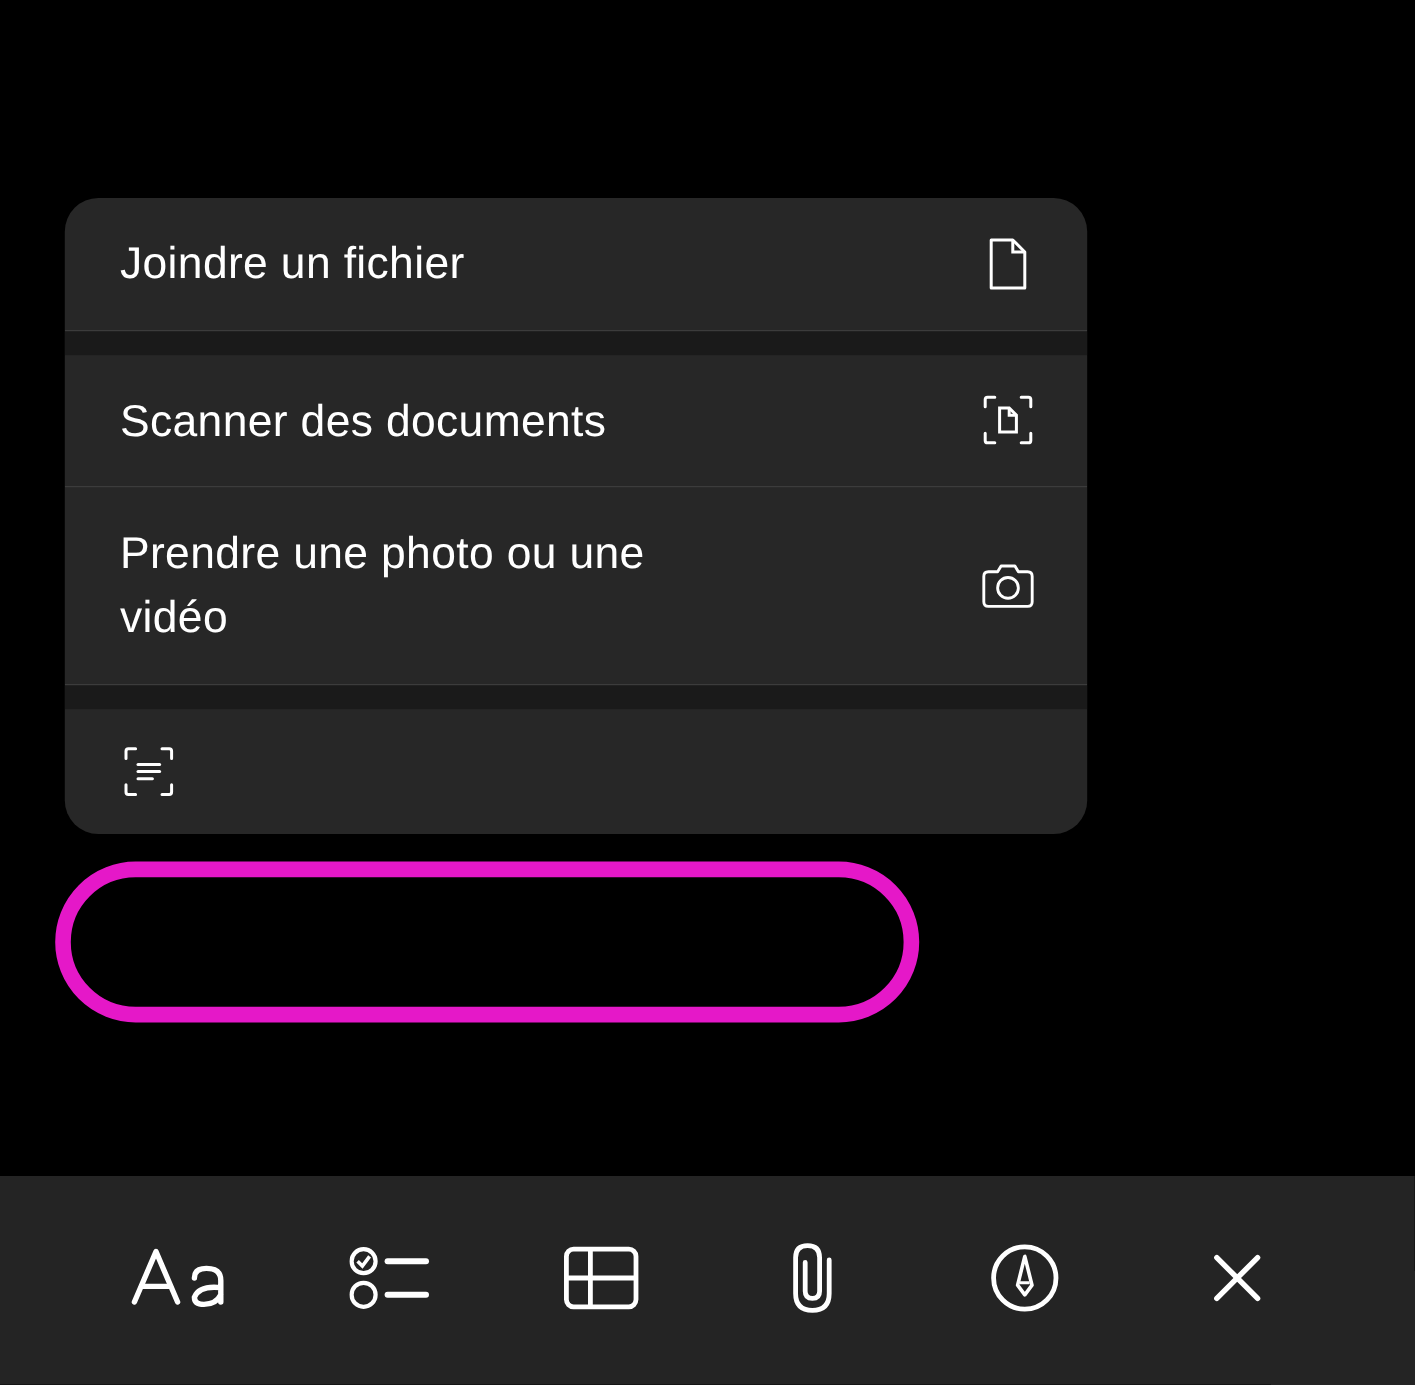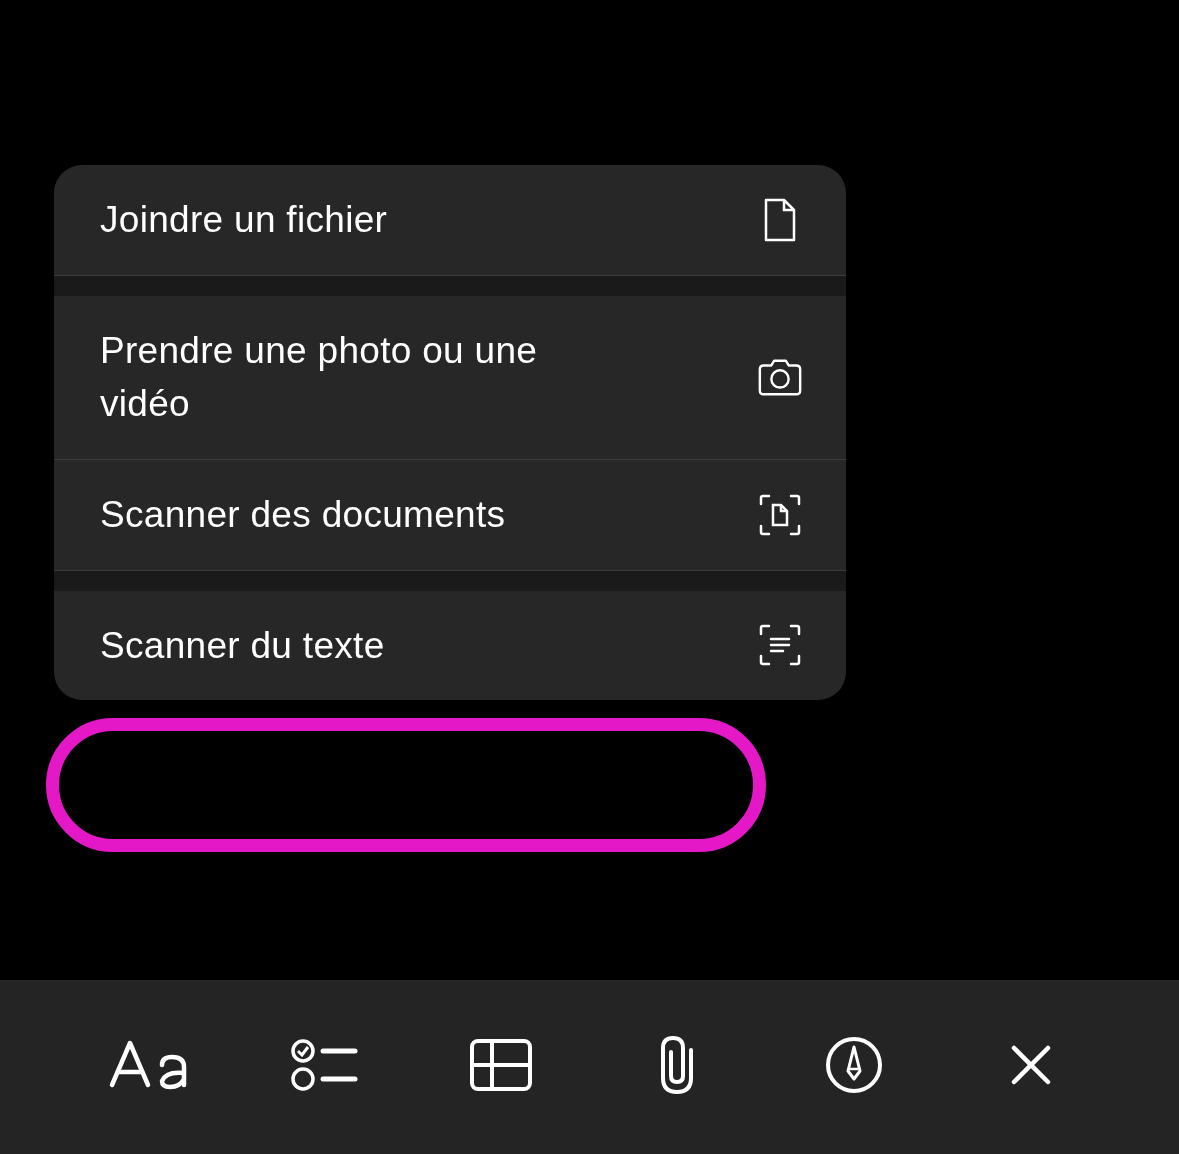--- a/index.html
+++ b/index.html
@@ -14,21 +14,21 @@
       background: #000000;
       font-family: -apple-system, BlinkMacSystemFont, "Segoe UI", Helvetica, Arial, sans-serif;
       position: relative;
       overflow: hidden;
     }
 
     .menu-container {
       position: absolute;
       left: 54px;
       top: 165px;
-      width: 792px;
+      width: 852px;
       background: #272727;
       border-radius: 28px;
       overflow: hidden;
     }
 
     .menu-item {
       display: flex;
       align-items: center;
       justify-content: space-between;
       padding: 28px 42px 28px 46px;
@@ -122,47 +122,46 @@
         <path d="M24 4 L24 14 L34 14"></path>
       </svg>
     </span>
   </div>
 
 
   <div class="group-separator"></div>
 
 
   <div class="menu-item">
-    <span class="menu-item-label">Prendre une photo ou une vidéo</span>
-    <span class="menu-item-icon">
-      <svg width="50" height="40" viewBox="0 0 50 40">
-        <path d="M4 12 L4 34 Q4 38 8 38 L42 38 Q46 38 46 34 L46 12 Q46 8 42 8 L34 8 L31 3 L19 3 L16 8 L8 8 Q4 8 4 12 Z" stroke-linejoin="round"></path>
-        <circle cx="25" cy="22" r="9"></circle>
-      </svg>
-    </span>
-  </div>
-
-  <div class="menu-item">
     <span class="menu-item-label">Scanner des documents</span>
     <span class="menu-item-icon">
       <svg width="46" height="46" viewBox="0 0 46 46">
         <path d="M4 12 L4 6 Q4 4 6 4 L12 4" stroke-linecap="round"></path>
         <path d="M34 4 L40 4 Q42 4 42 6 L42 12" stroke-linecap="round"></path>
         <path d="M42 34 L42 40 Q42 42 40 42 L34 42" stroke-linecap="round"></path>
         <path d="M12 42 L6 42 Q4 42 4 40 L4 34" stroke-linecap="round"></path>
         <path d="M16 13 L24 13 L30 19 L30 33 L16 33 Z"></path>
         <path d="M24 13 L24 19 L30 19"></path>
       </svg>
     </span>
   </div>
 
+  <div class="menu-item">
+    <span class="menu-item-label">Prendre une photo ou une vidéo</span>
+    <span class="menu-item-icon">
+      <svg width="50" height="40" viewBox="0 0 50 40">
+        <path d="M4 12 L4 34 Q4 38 8 38 L42 38 Q46 38 46 34 L46 12 Q46 8 42 8 L34 8 L31 3 L19 3 L16 8 L8 8 Q4 8 4 12 Z" stroke-linejoin="round"></path>
+        <circle cx="25" cy="22" r="9"></circle>
+      </svg>
+    </span>
+  </div>
+
   <div class="group-separator"></div>
 
   <div class="menu-item">
-    <span class="menu-item-label">Scanner du texte</span>
     <span class="menu-item-icon">
       <svg width="46" height="46" viewBox="0 0 46 46">
         <path d="M4 12 L4 6 Q4 4 6 4 L12 4" stroke-linecap="round"></path>
         <path d="M34 4 L40 4 Q42 4 42 6 L42 12" stroke-linecap="round"></path>
         <path d="M42 34 L42 40 Q42 42 40 42 L34 42" stroke-linecap="round"></path>
         <path d="M12 42 L6 42 Q4 42 4 40 L4 34" stroke-linecap="round"></path>
         <line x1="14" y1="17" x2="32" y2="17" stroke-linecap="round"></line>
         <line x1="14" y1="23" x2="32" y2="23" stroke-linecap="round"></line>
         <line x1="14" y1="29" x2="26" y2="29" stroke-linecap="round"></line>
       </svg>

